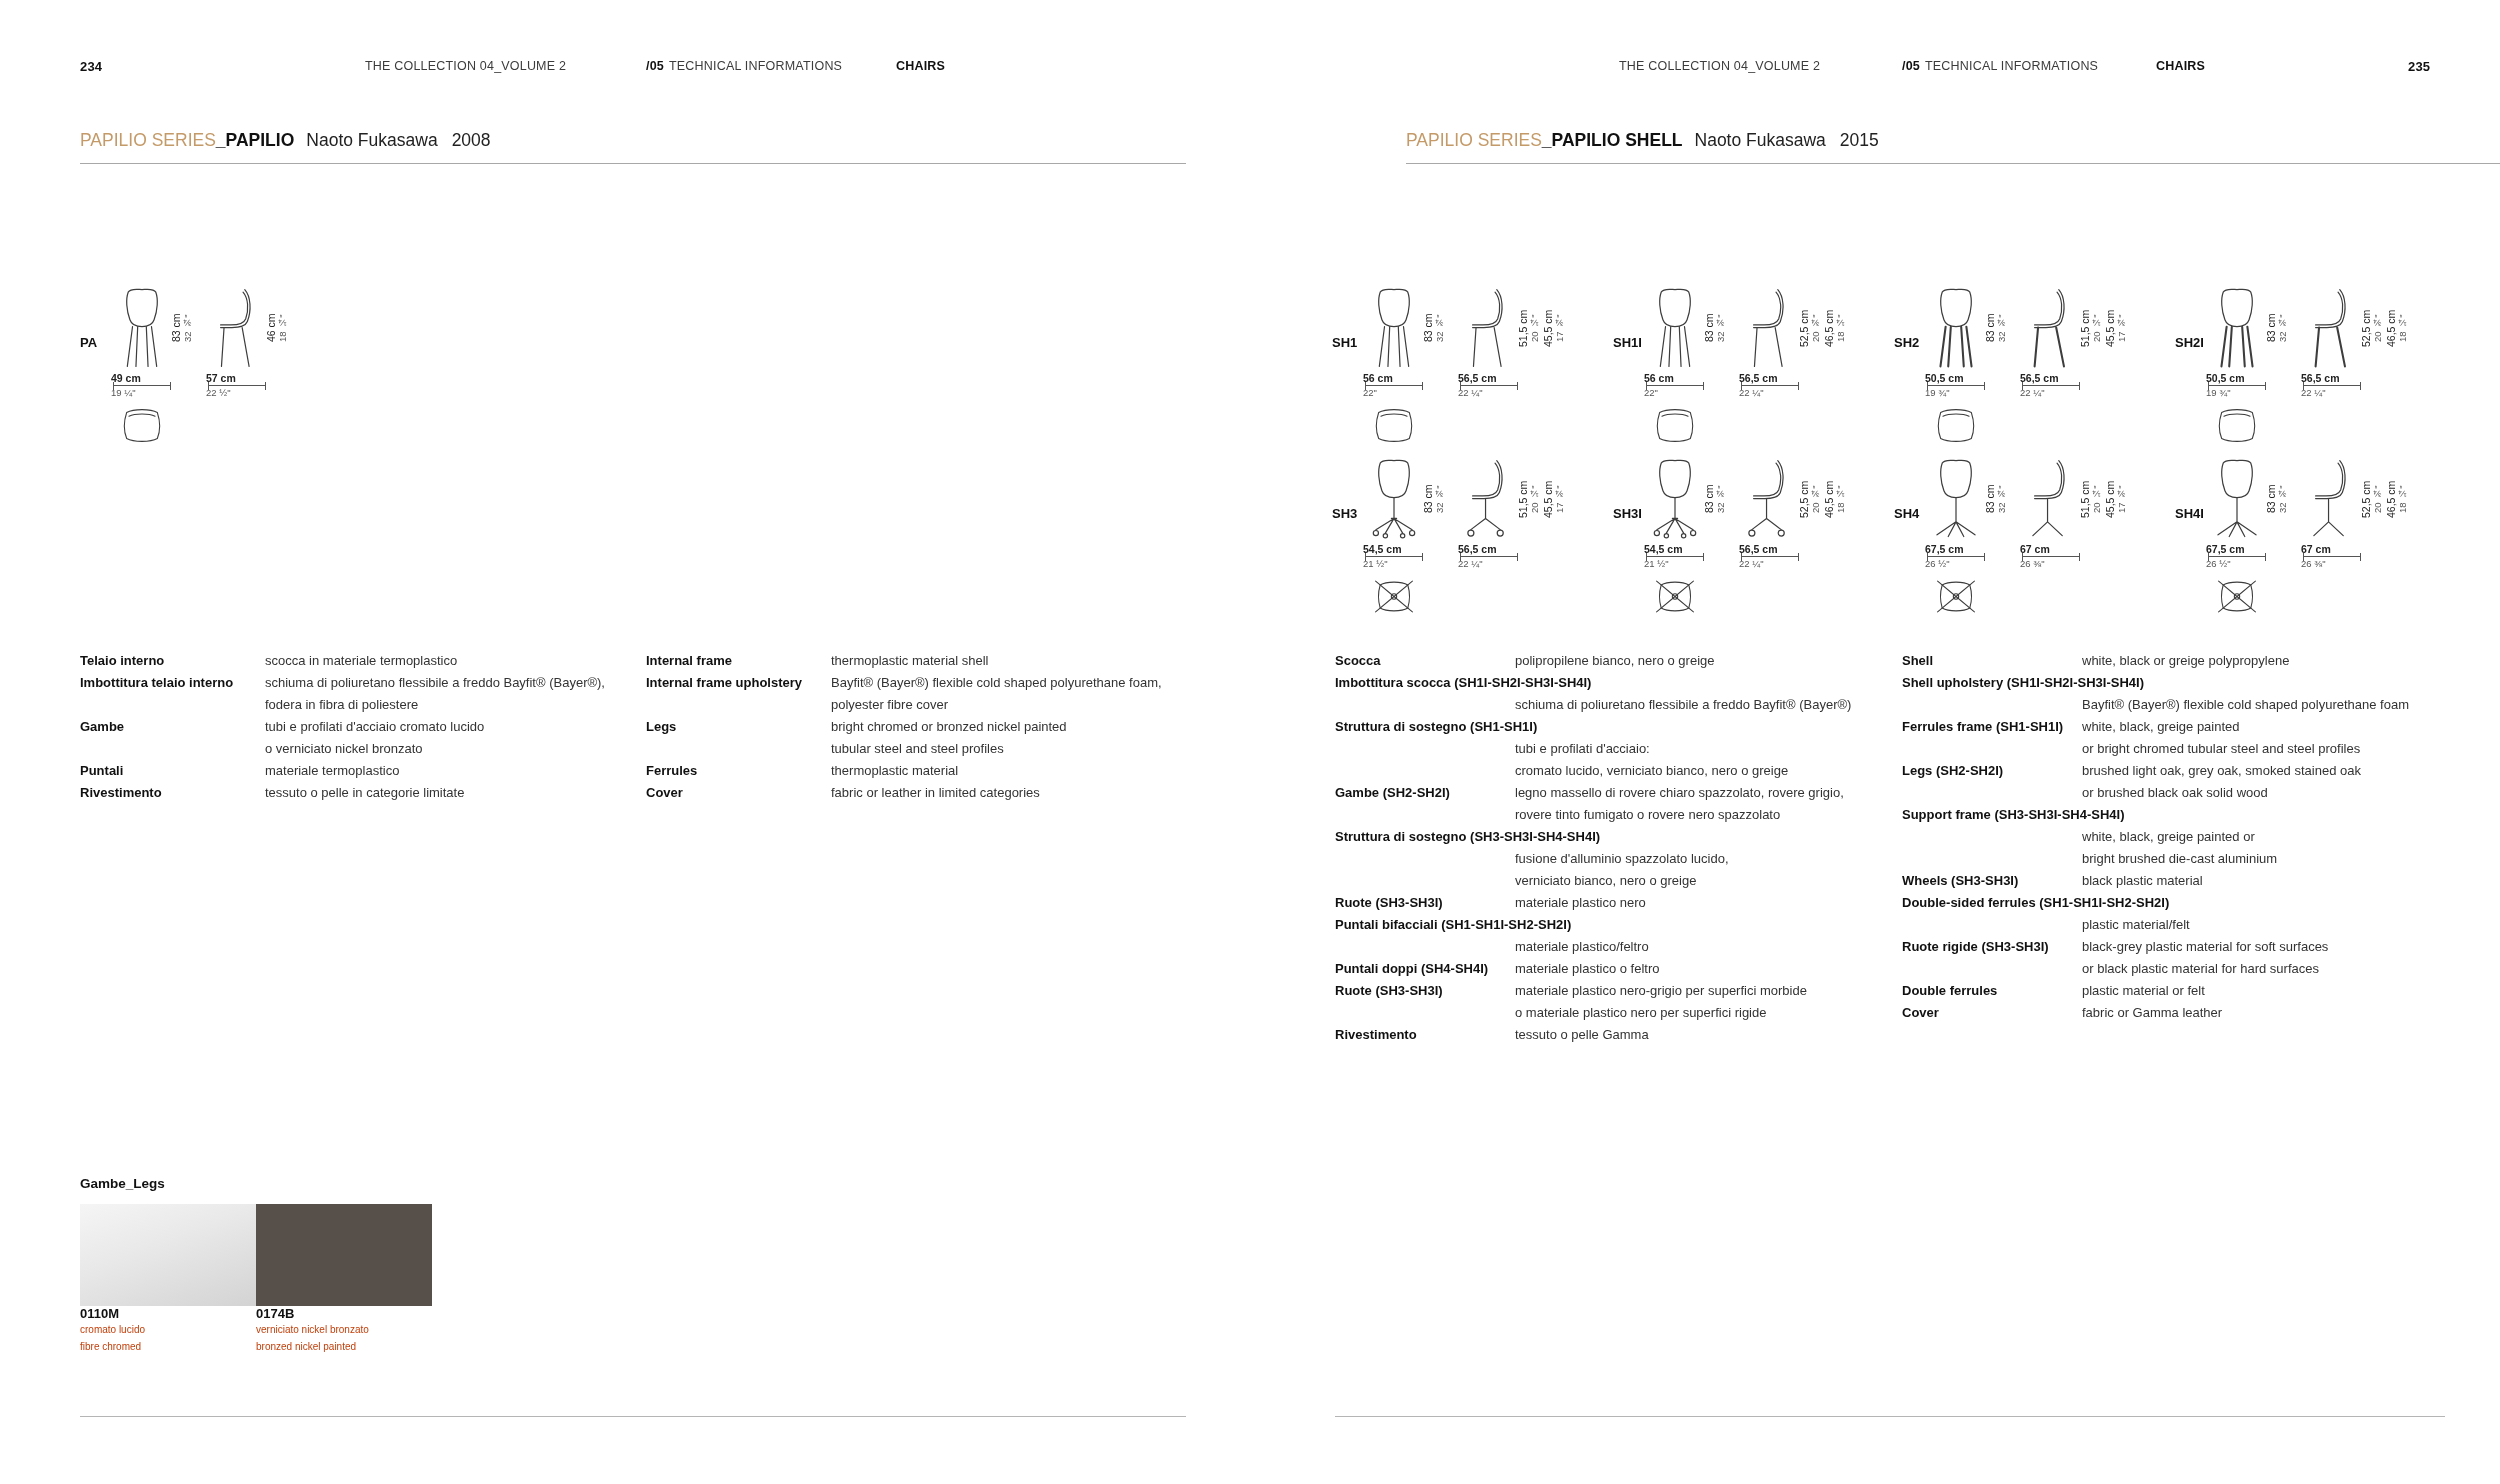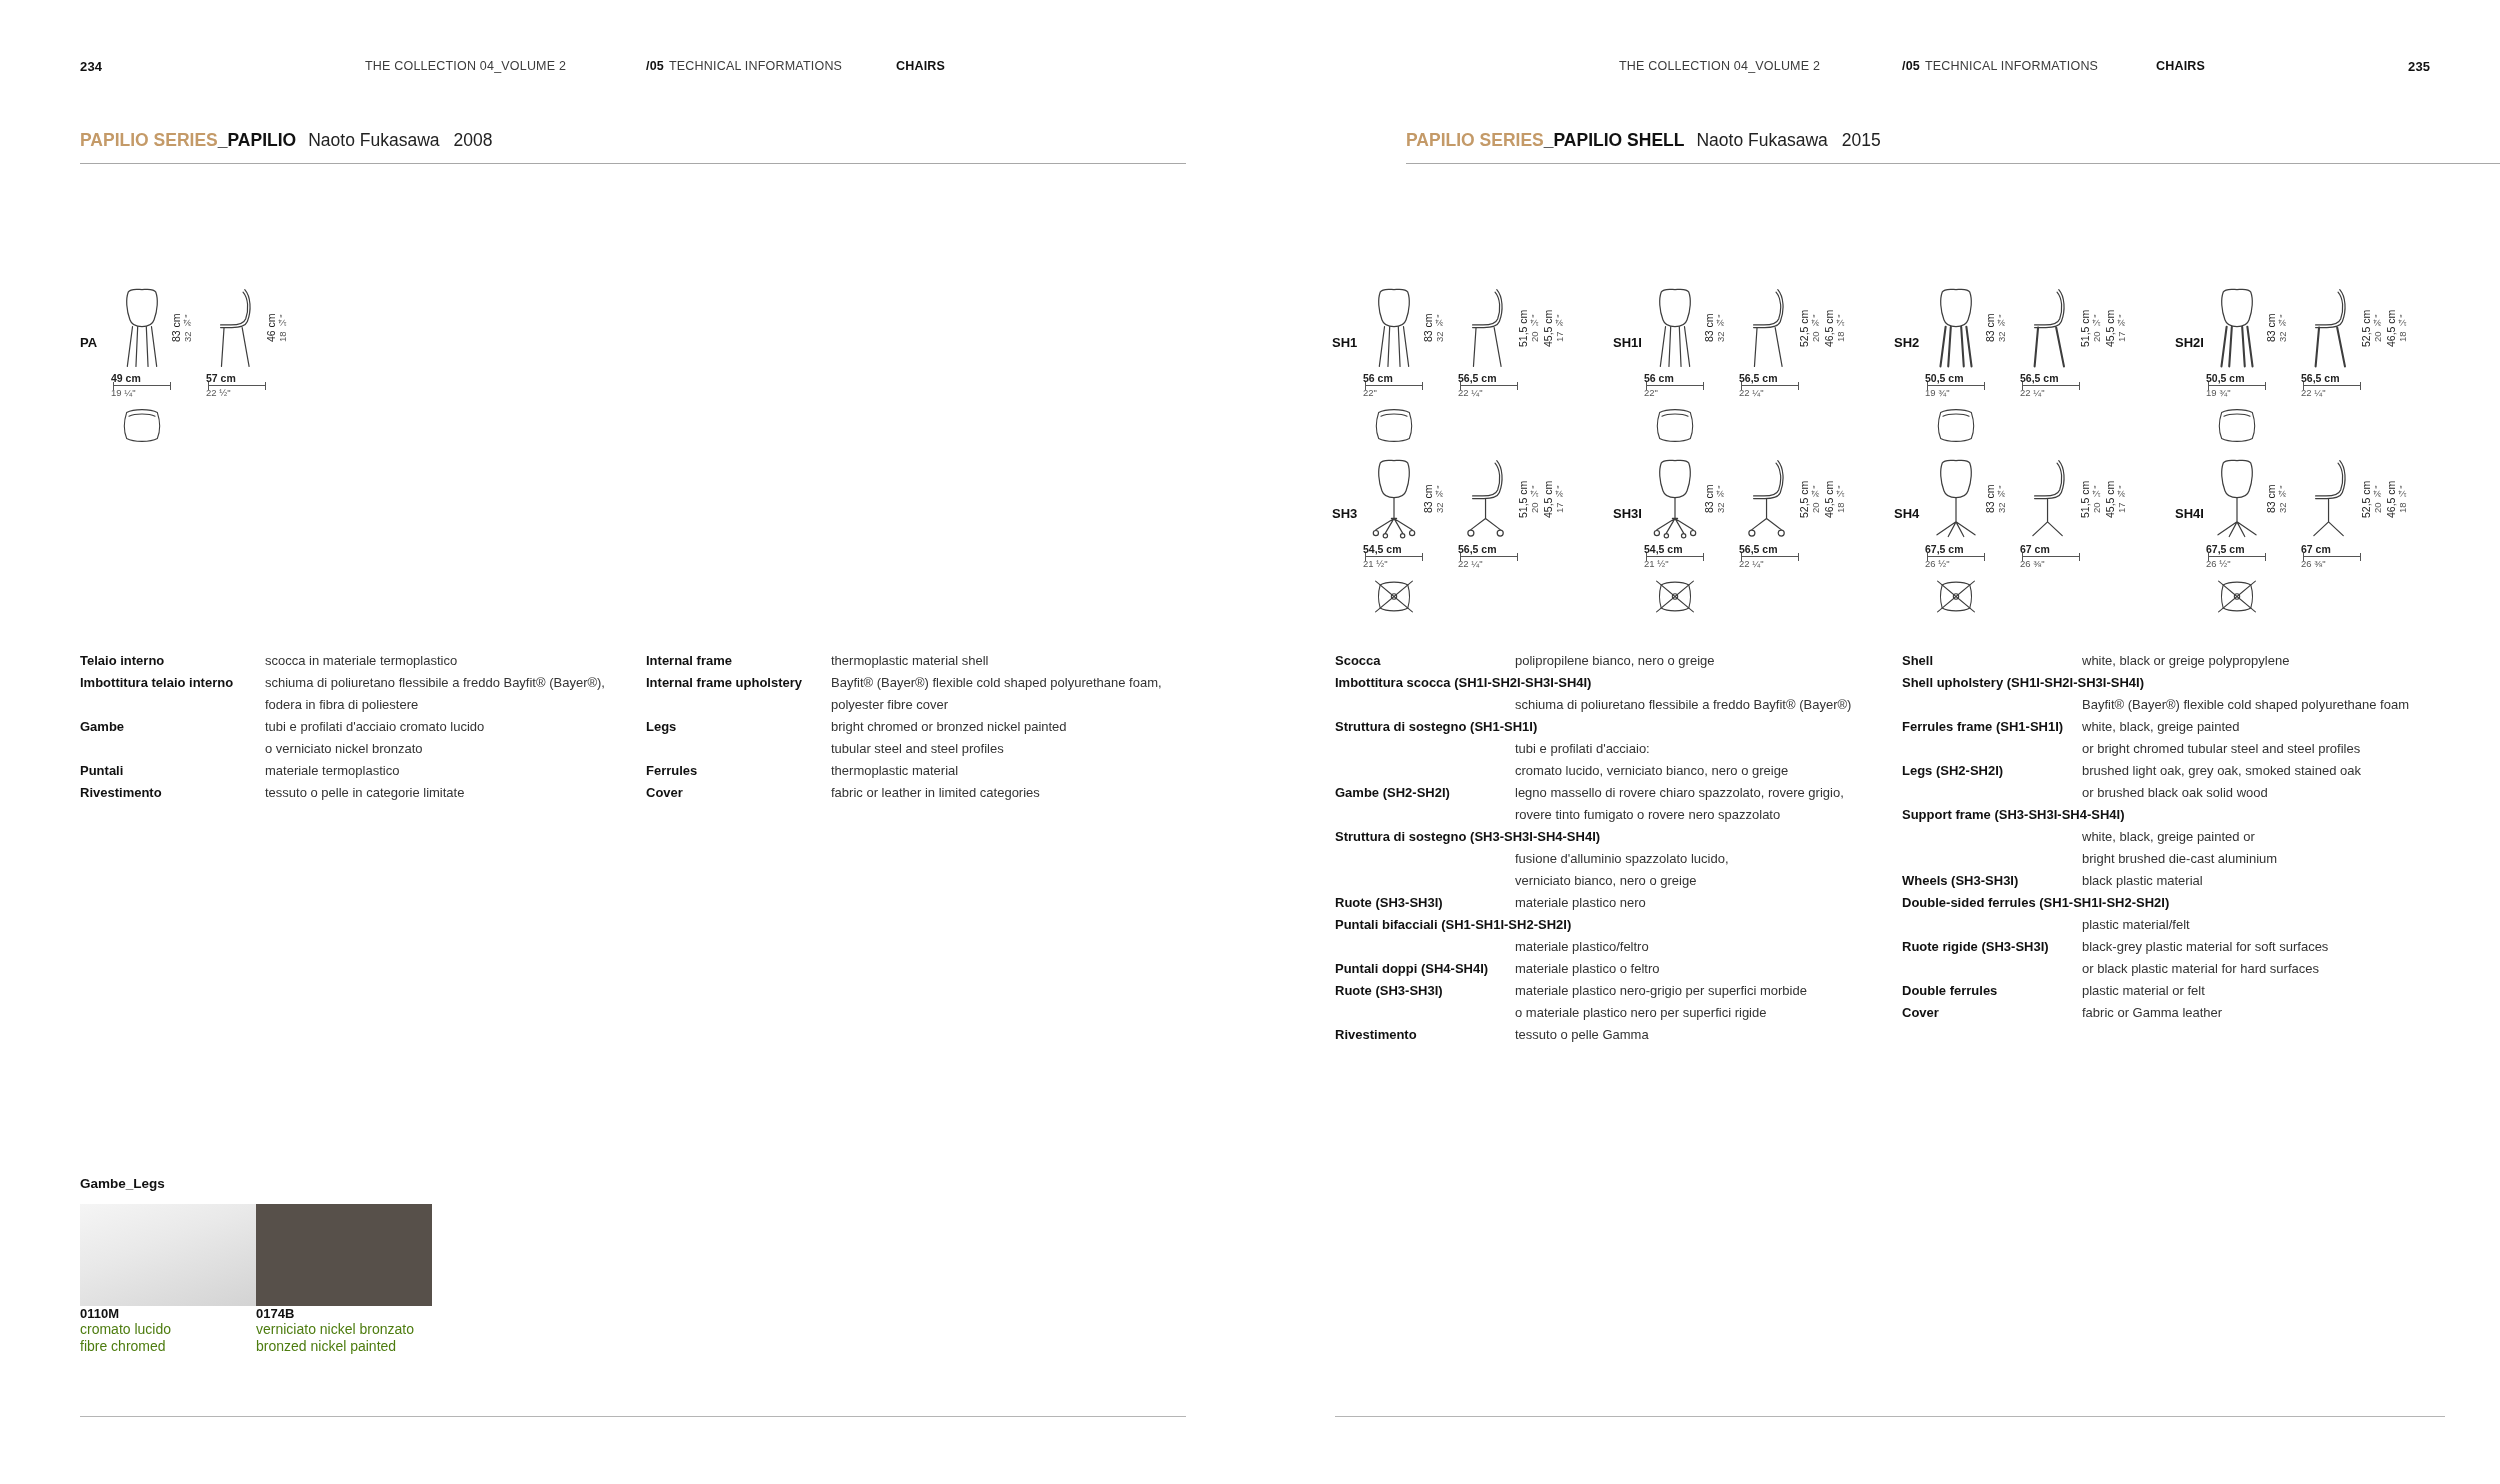--- a/index.html
+++ b/index.html
@@ -9,21 +9,21 @@
 
   
   .hdr{position:absolute;top:59px;font-size:12.5px;letter-spacing:.2px;color:#3c3c3c;white-space:nowrap}
   .hdr.pagenum{font-weight:bold;font-size:13px;color:#111}
   .hdr.cat{font-weight:bold;color:#111}
   .hdr .sec-num{font-weight:bold;color:#111;margin-right:5px}
 
   
   .page-title{position:absolute;top:130px;padding-bottom:12px;border-bottom:1px solid #a8a8a8;
               font-size:17.5px;white-space:nowrap}
-  .t-series{font-weight:bold}
+  .t-series{font-weight:normal}
   .t-model{font-weight:bold;color:#111}
   .t-designer{margin-left:12px;color:#222}
   .t-year{margin-left:14px;color:#222}
 
   
   .variants{position:absolute;display:grid;grid-template-columns:repeat(4,281px);row-gap:14px}
   .variants.single{grid-template-columns:281px}
   .variant{display:flex}
   .v-code{width:36px;padding-top:48px;font-weight:bold;font-size:13px;color:#111}
   .v-units{display:flex}
@@ -52,21 +52,21 @@
   .spec-row.wide .spec-label{grid-column:1 / -1}
   .spec-row.wide .spec-value{grid-column:2}
 
   
   .finishes{position:absolute;left:80px;top:1176px}
   .finishes-title{font-weight:bold;font-size:13.5px;color:#111}
   .swatch-row{display:flex;margin-top:13px}
   .swatch-item{width:176px}
   .swatch-color{width:176px;height:102px}
   .swatch-code{font-weight:bold;font-size:13px;color:#111}
-  .swatch-name{font-size:14px;color:#4d7c0f;line-height:17px}
+  .swatch-name{font-size:10px;color:#c2410c;line-height:17px}
 
   
   .rule{position:absolute;height:0;border-top:1px solid #b5b5b5}
 
   .defs-holder{position:absolute;width:0;height:0;overflow:hidden}
 </style>
 </head>
 <body>
 
 <svg class="defs-holder" aria-hidden="true">

